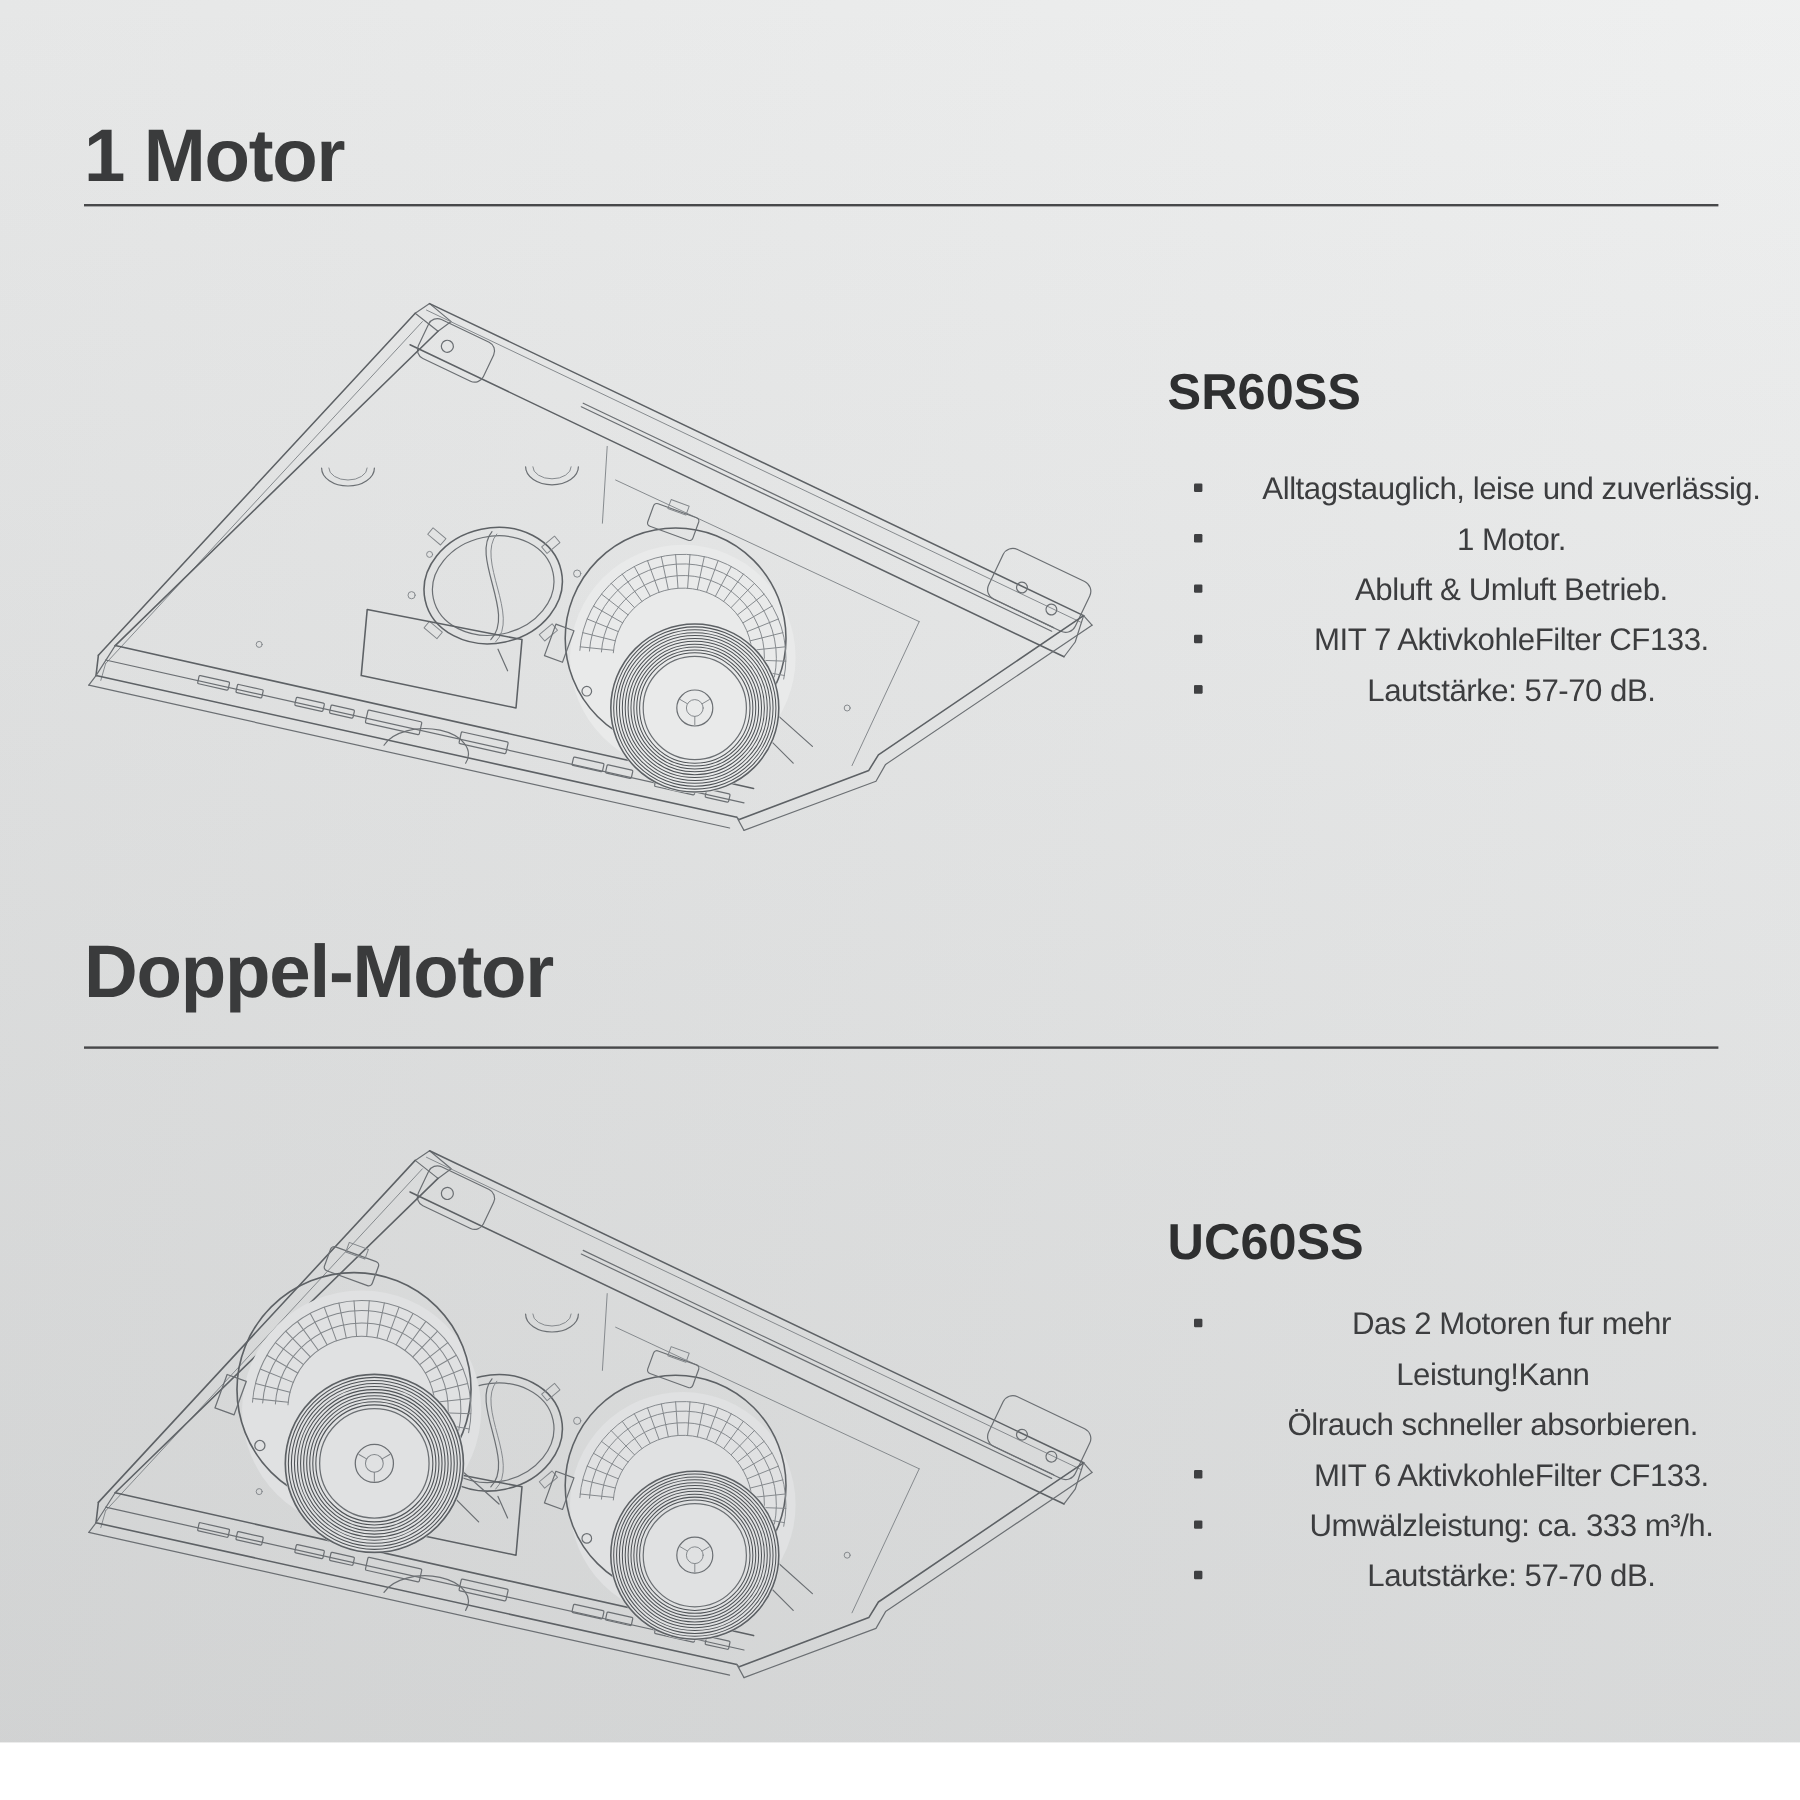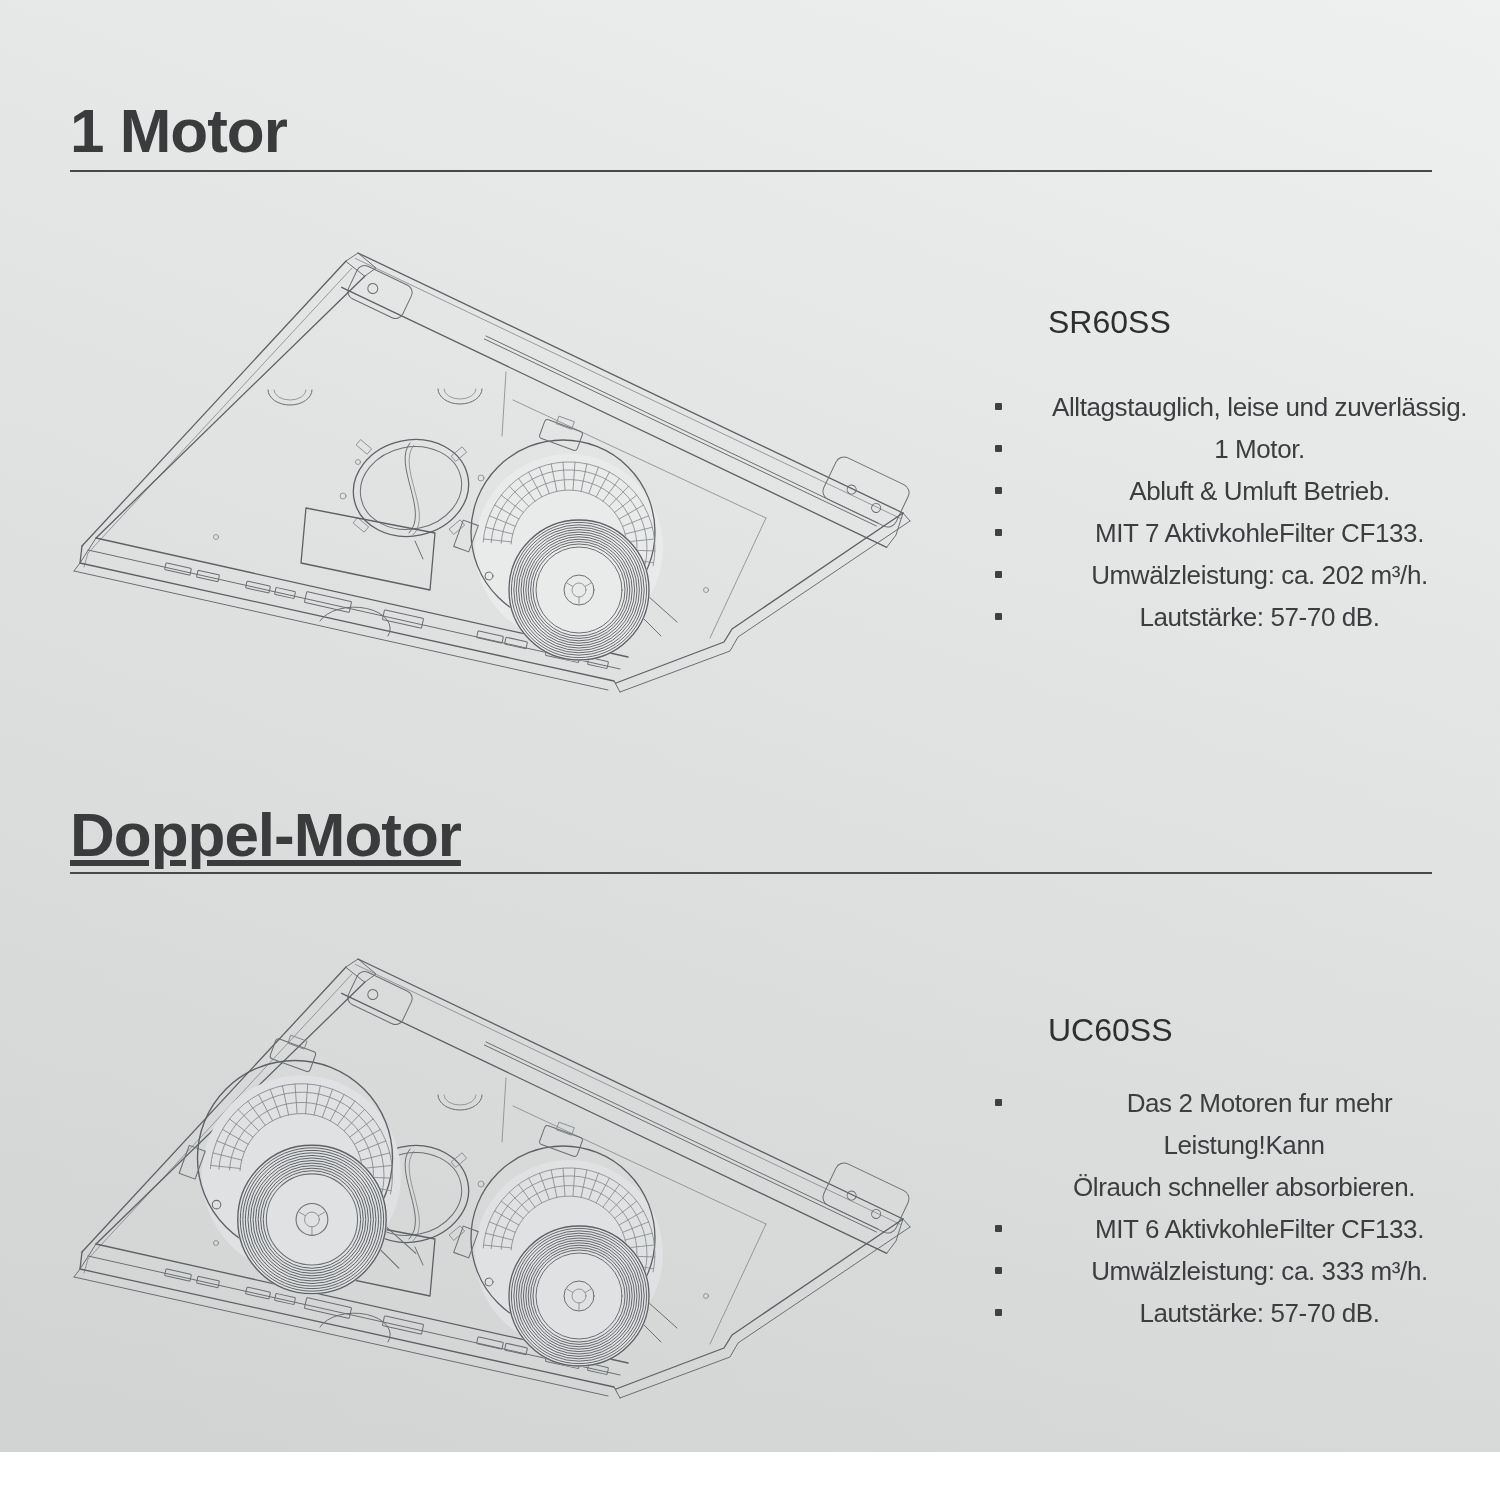--- a/index.html
+++ b/index.html
@@ -10,27 +10,27 @@
       linear-gradient(rgba(130,133,134,0) 0%, rgba(130,133,134,0.22) 100%),
       linear-gradient(100deg,#e6e7e7 0%,#f0f1f1 100%);
     text-align: center;
   }
   .heading{
     position:absolute;left:70px;margin:0;
     font-size:62px;font-weight:bold;letter-spacing:-1px;
     color:#3a3b3c;line-height:1;
   }
   #heading-1{top:100px;}
-  #heading-2{top:804px;text-decoration:underline;}
+  #heading-2{top:780px;}
   .rule{position:absolute;left:70px;width:1362px;border-top:2px solid #47484a;}
   #rule-1{top:170px;}
   #rule-2{top:872px;}
   .product{
-    position:absolute;left:1048px;margin:0;
-    font-size:32px;font-weight:normal;color:#2e2f30;line-height:1;
+    position:absolute;left:973px;margin:0;
+    font-size:42px;font-weight:bold;color:#2e2f30;line-height:1;
   }
   #product-1{top:306px;}
   #product-2{top:1014px;}
   .bullets{
     position:absolute;left:994px;width:480px;margin:0;padding:0;list-style:none;
     font-size:26px;letter-spacing:-0.4px;color:#3c3d3f;
   }
   #bullets-1{top:386px;}
   #bullets-2{top:1082px;}
   .bullets li{position:relative;padding-left:20px;line-height:42px;}
@@ -219,21 +219,21 @@
       </svg>
   </div>
 
   <h2 class="product" id="product-1">SR60SS</h2>
 
   <ul class="bullets" id="bullets-1">
     <li><span class="marker"></span><span class="txt">Alltagstauglich, leise und zuverlässig.</span></li>
     <li><span class="marker"></span><span class="txt">1 Motor.</span></li>
     <li><span class="marker"></span><span class="txt">Abluft &amp; Umluft Betrieb.</span></li>
     <li><span class="marker"></span><span class="txt">MIT 7 AktivkohleFilter CF133.</span></li>
-    <li><span class="marker"></span><span class="txt">Umwälzleistung: ca. 202 m³/h.</span></li>
+    <li><span class="marker"></span></li>
     <li><span class="marker"></span><span class="txt">Lautstärke: 57-70 dB.</span></li>
   </ul>
 
   <h1 class="heading" id="heading-2">Doppel-Motor</h1>
   <div class="rule" id="rule-2"></div>
 
   <div class="drawing" id="drawing-2">
     <svg id="svg-hood-2" viewBox="0 0 912 490" xmlns="http://www.w3.org/2000/svg">
         <g>
           <path d="M288,21 L300,13 L318,28 L307,36 Z" class="s2"></path>

